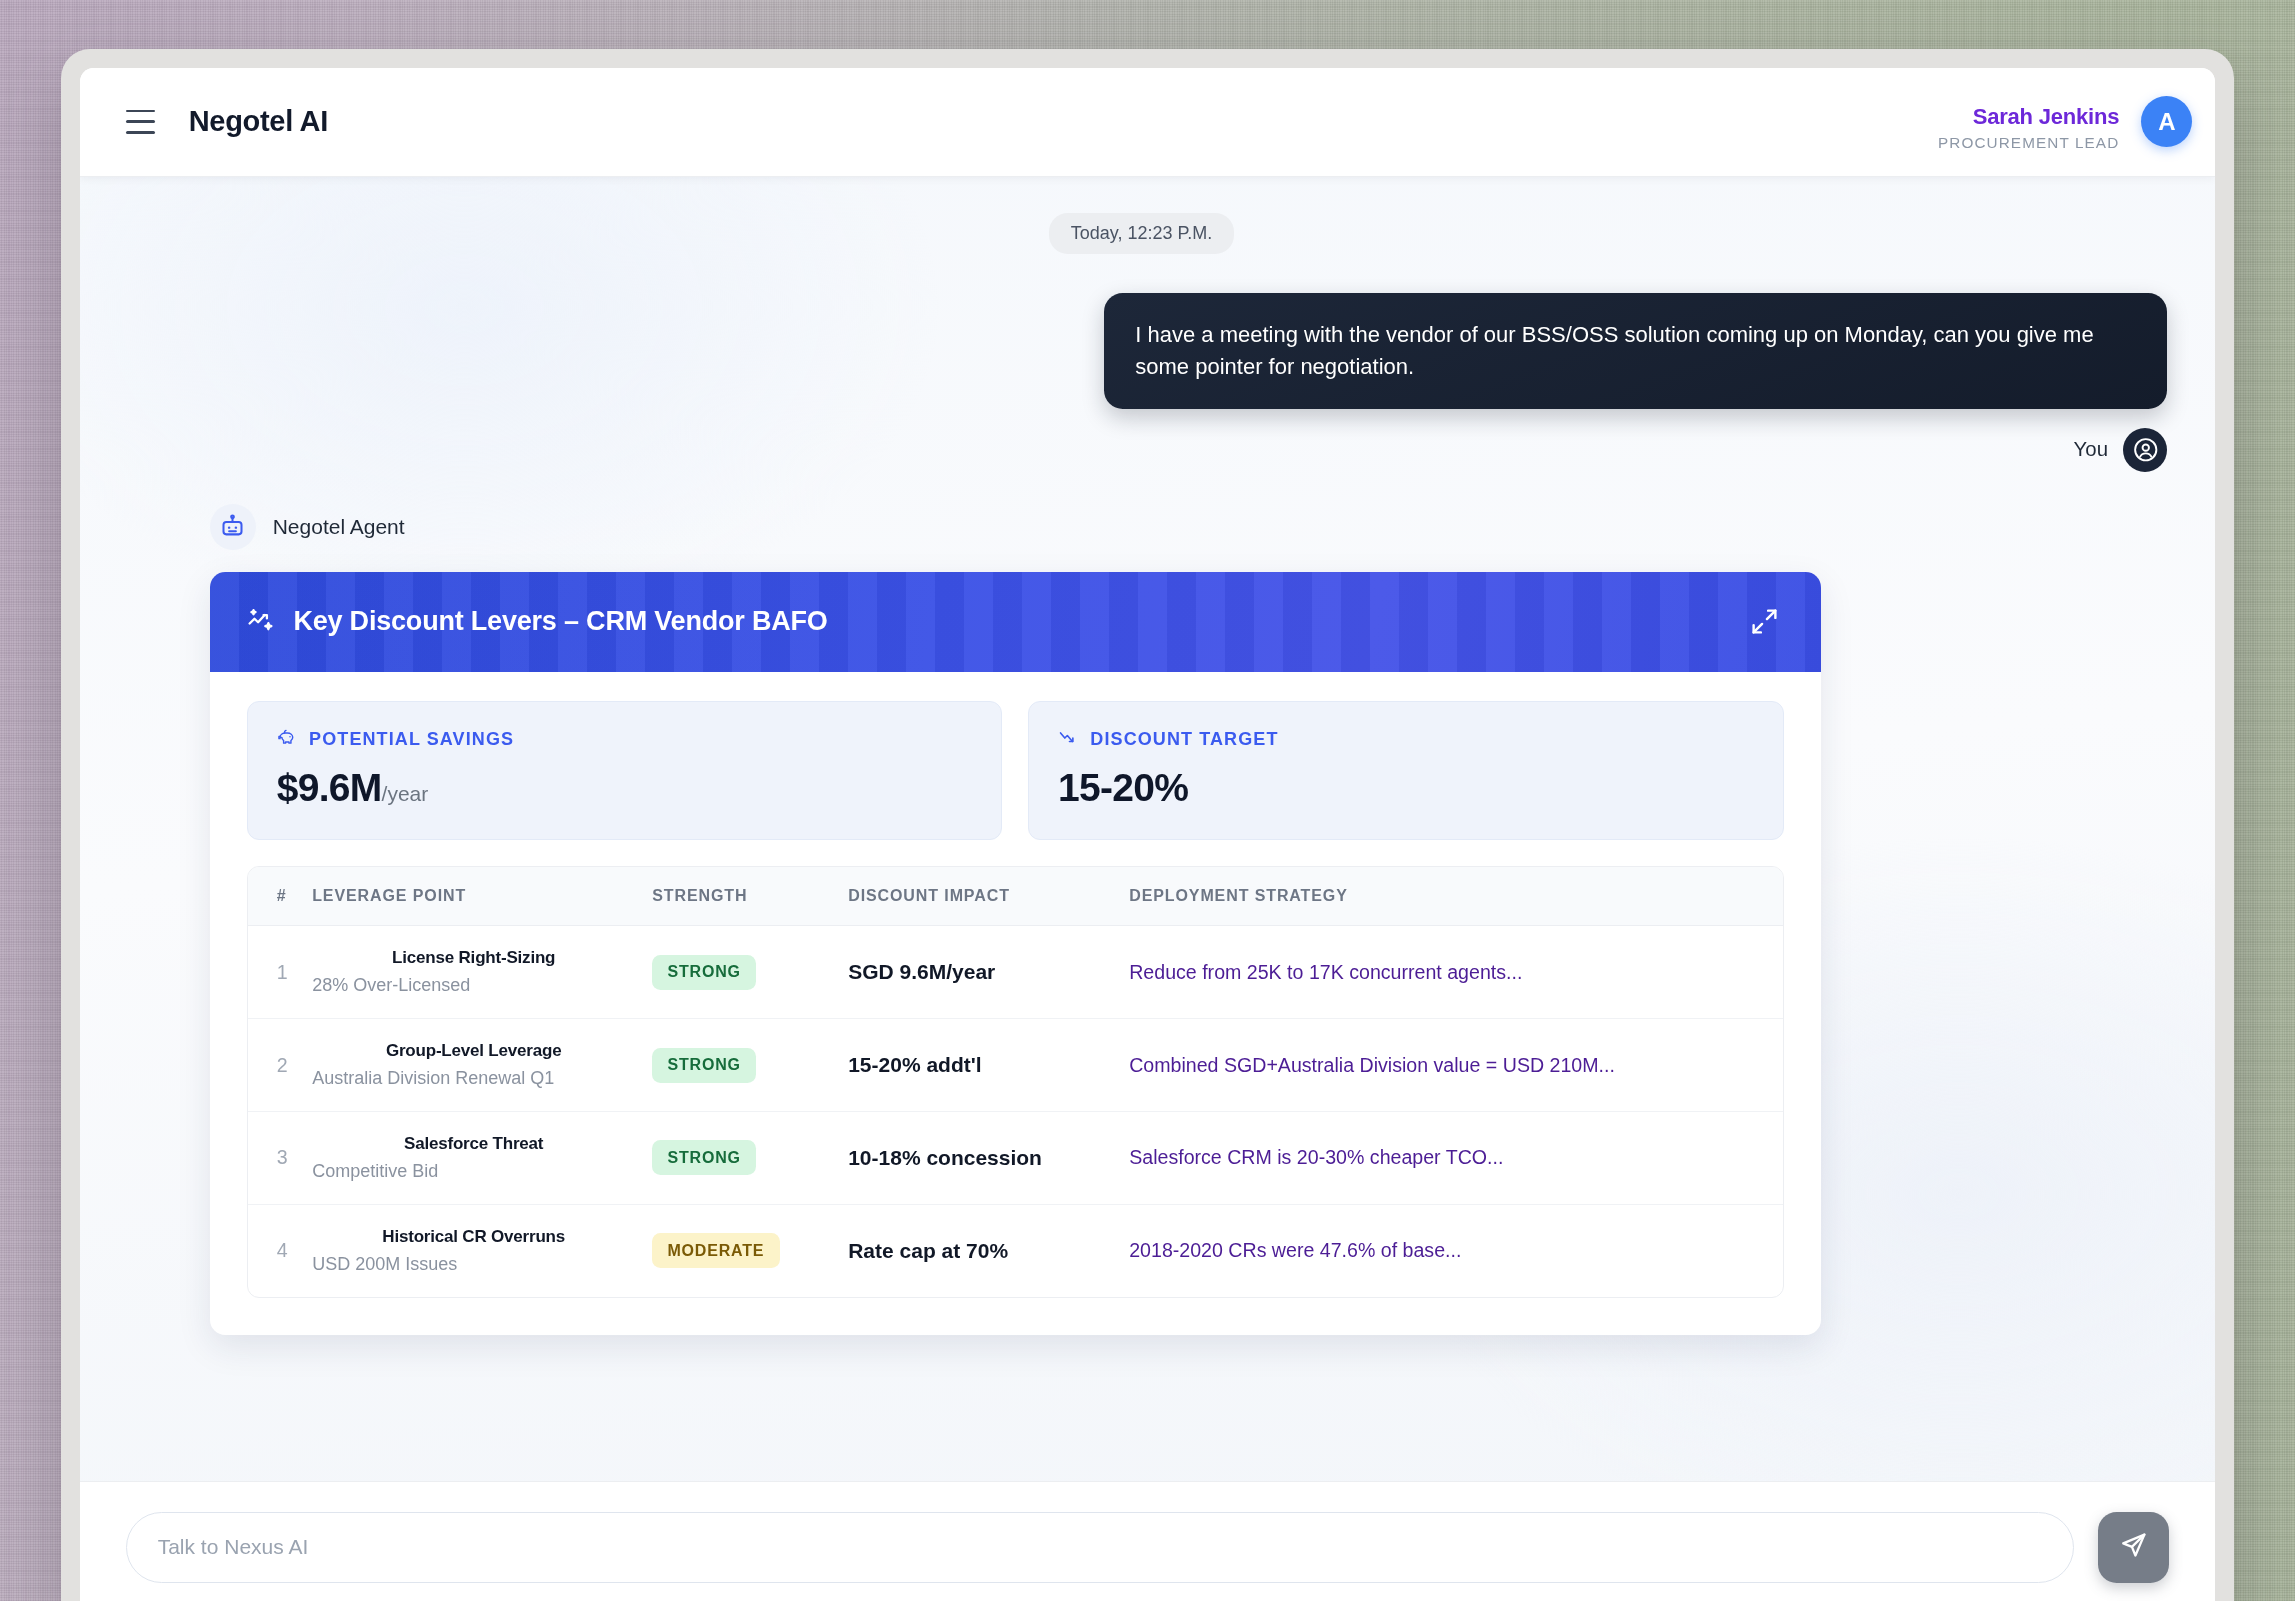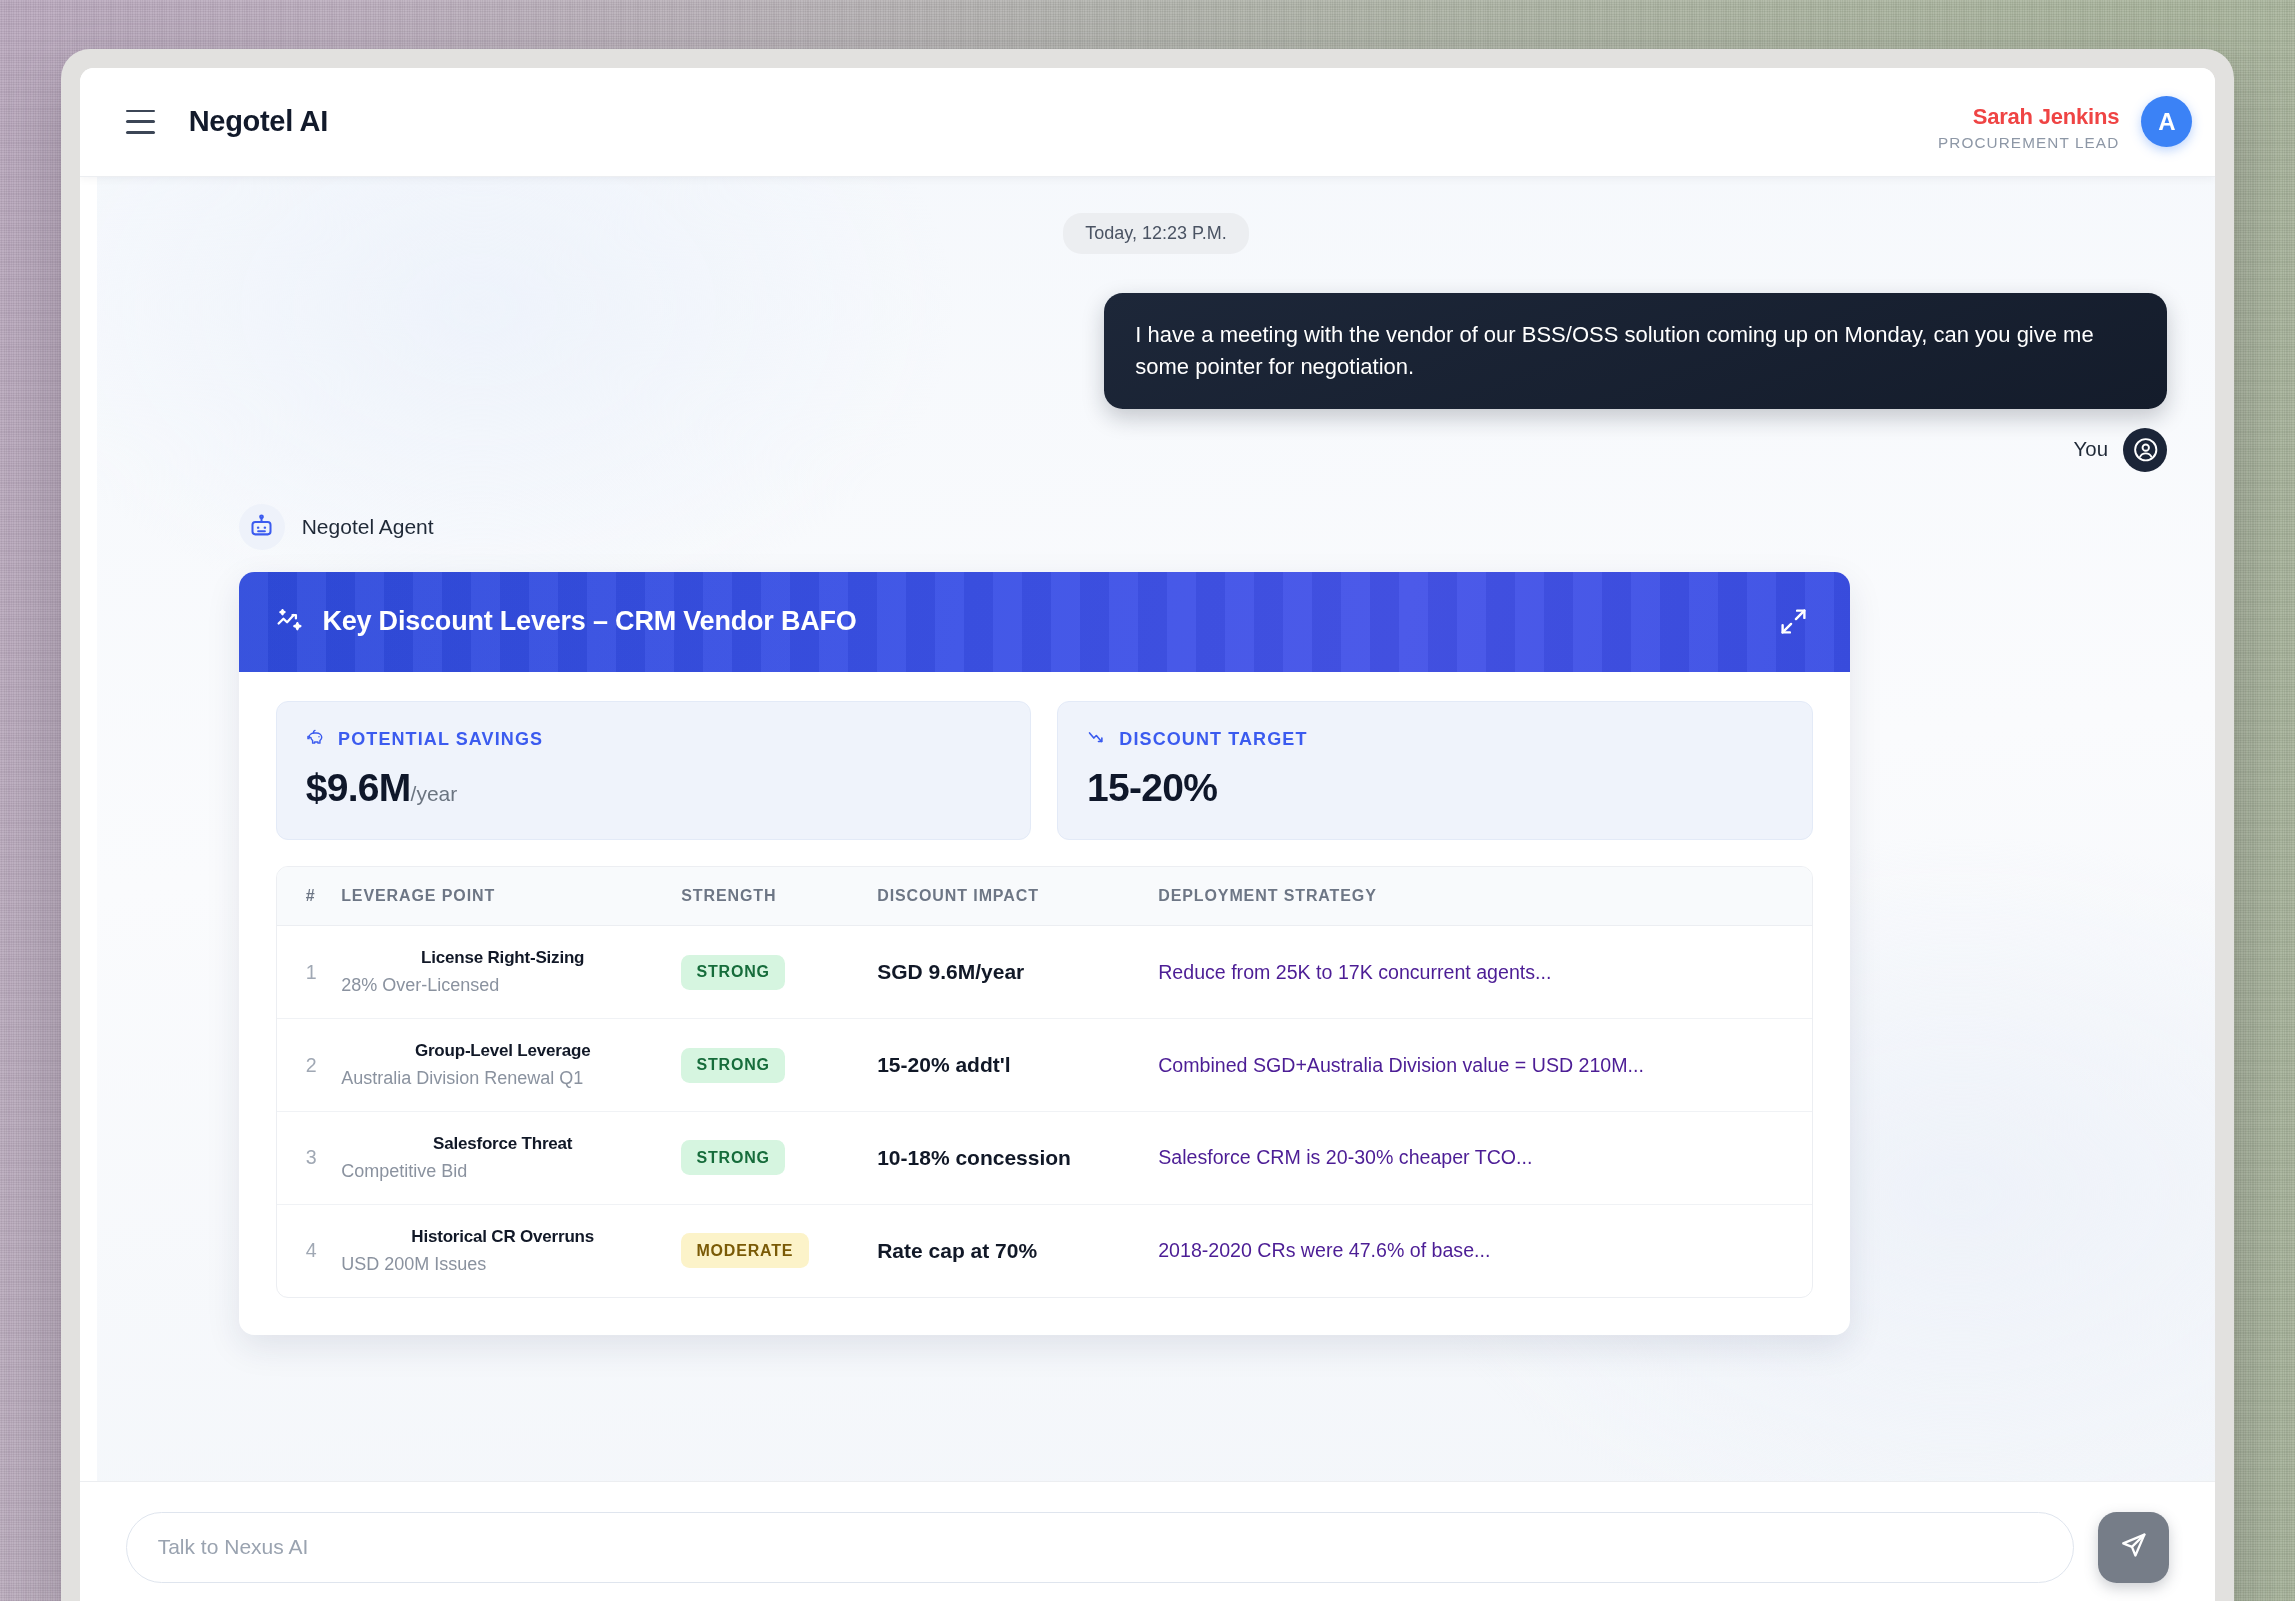--- a/index.html
+++ b/index.html
@@ -90,21 +90,21 @@
   .app-title {
     font-size: 29px;
     font-weight: bold;
     color: #121a2b;
     letter-spacing: -0.3px;
   }
 
   .topbar-right { display: flex; align-items: center; gap: 22px; }
   .user-meta { text-align: right; line-height: 1.25; }
   .user-name {
-    font-size: 22px; font-weight: bold; color: #ef4444; letter-spacing: -0.2px; margin-top: 12px;
+    font-size: 22px; font-weight: bold; color: #6d28d9; letter-spacing: -0.2px; margin-top: 12px;
   }
   .user-role {
     font-size: 15.3px; color: #8d97a6; letter-spacing: 1.1px; margin-top: 2.6px;
   }
   .avatar {
     width: 51px; height: 51px; border-radius: 50%;
     background: #3b82f6;
     color: #fff; font-size: 24px; font-weight: bold;
     display: flex; align-items: center; justify-content: center;
     box-shadow: 0 3.4px 10.2px rgba(59,130,246,.35);
@@ -112,23 +112,22 @@
   }
 
   
   .chat-area {
     flex: 1 1 auto;
     position: relative;
     background:
       radial-gradient(765px 510px at 18% 10%, #eef3fb 0%, rgba(238,243,251,0) 62%),
       radial-gradient(935px 595px at 88% 78%, #eef2f9 0%, rgba(238,242,249,0) 60%),
       linear-gradient(175deg, #f5f8fc 0%, #fafbfd 48%, #f3f6fa 100%);
-    padding: 36px 48px 0 48px;
+    padding: 36px 48px 0 36px;
     overflow: hidden;
-    margin-left: 17px;
   }
 
   .timestamp-row { display: flex; justify-content: center; margin-bottom: 39px; }
   .timestamp-chip {
     background: #eceef1;
     color: #4a5363;
     font-size: 18px;
     padding: 10.2px 22px;
     border-radius: 18.7px;
   }

